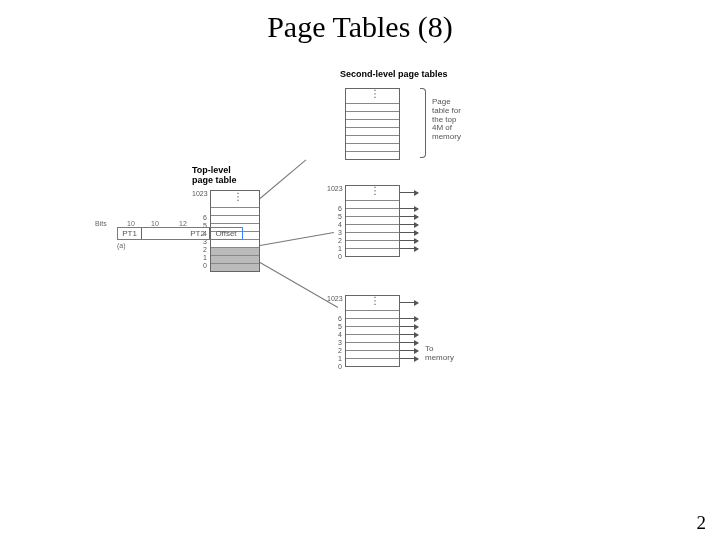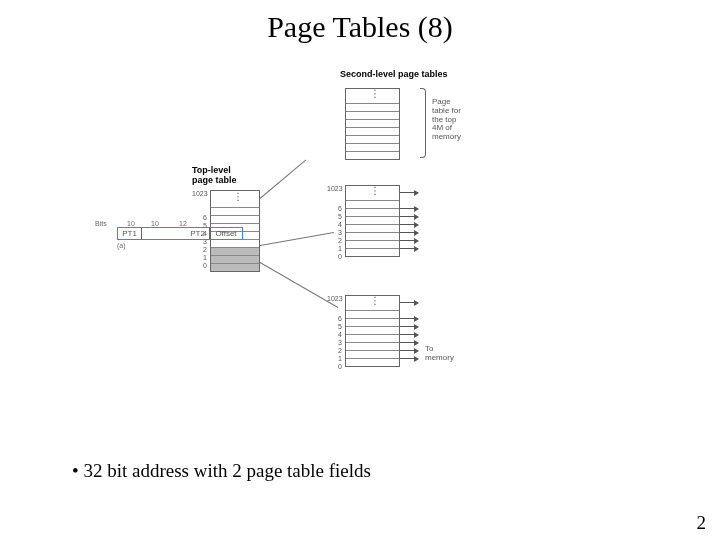--- a/index.html
+++ b/index.html
@@ -238,16 +238,15 @@
       <div class="bits-cell" style="width:24px;">PT1</div>
       <div class="bits-cell" style="width:24px;margin-left:44px;">PT2</div>
       <div class="bits-cell" style="width:32px;">Offset</div>
     </div>
     <div class="cap" style="margin-left:22px;">(a)</div>
   </div>
 
 </div>
 
 <ul class="bullets">
-  <li>32 bit address with 2 page table fields</li>
 </ul>
 
 <div class="pagenum">2</div>
 
 </body></html>

